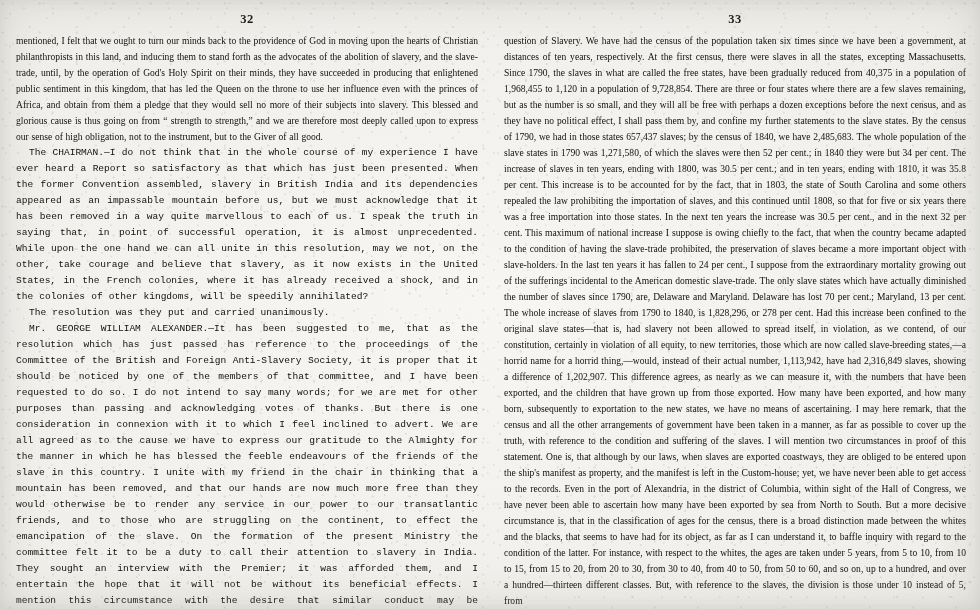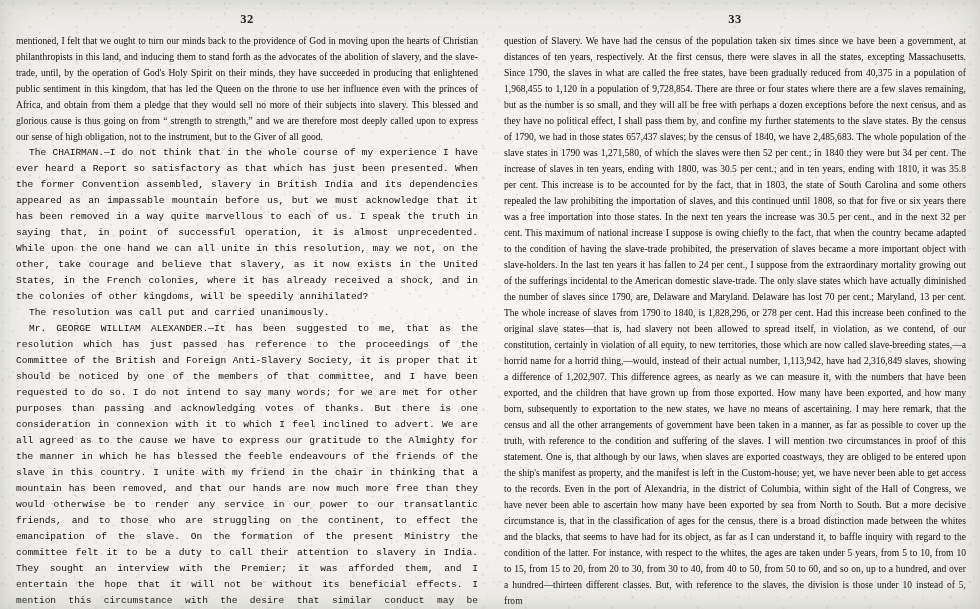--- a/index.html
+++ b/index.html
@@ -125,21 +125,21 @@
   <div id="columns">
 
     <div class="column col-left">
 
       <div class="folio">32</div>
 
       <p class="para">mentioned, I felt that we ought to turn our minds back to the providence of God in moving upon the hearts of Christian philanthropists in this land, and inducing them to stand forth as the advocates of the abolition of slavery, and the slave-trade, until, by the operation of God's Holy Spirit on their minds, they have succeeded in producing that enlightened public sentiment in this kingdom, that has led the Queen on the throne to use her influence even with the princes of Africa, and obtain from them a pledge that they would sell no more of their subjects into slavery. This blessed and glorious cause is thus going on from “ strength to strength,” and we are therefore most deeply called upon to express our sense of high obligation, not to the instrument, but to the Giver of all good.</p>
 
       <p class="para indent">The CHAIRMAN.—I do not think that in the whole course of my experience I have ever heard a Report so satisfactory as that which has just been presented. When the former Convention assembled, slavery in British India and its dependencies appeared as an impassable mountain before us, but we must acknowledge that it has been removed in a way quite marvellous to each of us. I speak the truth in saying that, in point of successful operation, it is almost unprecedented. While upon the one hand we can all unite in this resolution, may we not, on the other, take courage and believe that slavery, as it now exists in the United States, in the French colonies, where it has already received a shock, and in the colonies of other kingdoms, will be speedily annihilated?</p>
 
-      <p class="para indent">The resolution was call put and carried unanimously.</p>
+      <p class="para indent">The resolution was they put and carried unanimously.</p>
 
       <p class="para indent">Mr. GEORGE WILLIAM ALEXANDER.—It has been suggested to me, that as the resolution which has just passed has reference to the proceedings of the Committee of the British and Foreign Anti-Slavery Society, it is proper that it should be noticed by one of the members of that committee, and I have been requested to do so. I do not intend to say many words; for we are met for other purposes than passing and acknowledging votes of thanks. But there is one consideration in connexion with it to which I feel inclined to advert. We are all agreed as to the cause we have to express our gratitude to the Almighty for the manner in which he has blessed the feeble endeavours of the friends of the slave in this country. I unite with my friend in the chair in thinking that a mountain has been removed, and that our hands are now much more free than they would otherwise be to render any service in our power to our transatlantic friends, and to those who are struggling on the continent, to effect the emancipation of the slave. On the formation of the present Ministry the committee felt it to be a duty to call their attention to slavery in India. They sought an interview with the Premier; it was afforded them, and I entertain the hope that it will not be without its beneficial effects. I mention this circumstance with the desire that similar conduct may be manifested by the President of the United States. I trust that our American friends, and all others, will be cheered in their arduous work by the success of our humble efforts in this land. We are not surrounded by one half the difficulties with which our friends from America—and with whom we deeply sympathise—are beset. It is gratifying to us to find that so many of them have evinced their intense interest in the cause of the slave by crossing the Atlantic in order to come and visit us. I regard this not only as a pledge of their success, but of the ultimate triumph of that struggle which is being carried on for the abolition of slavery in every country in which it exists.</p>
 
       <div class="section-head">
         <span>American Slavery.—Disclosures of the Census Relative to the Domestic</span>
         <span class="line2">Slave-Trade, and the Mortality Consequent upon it.</span>
       </div>
 
 
     </div>

